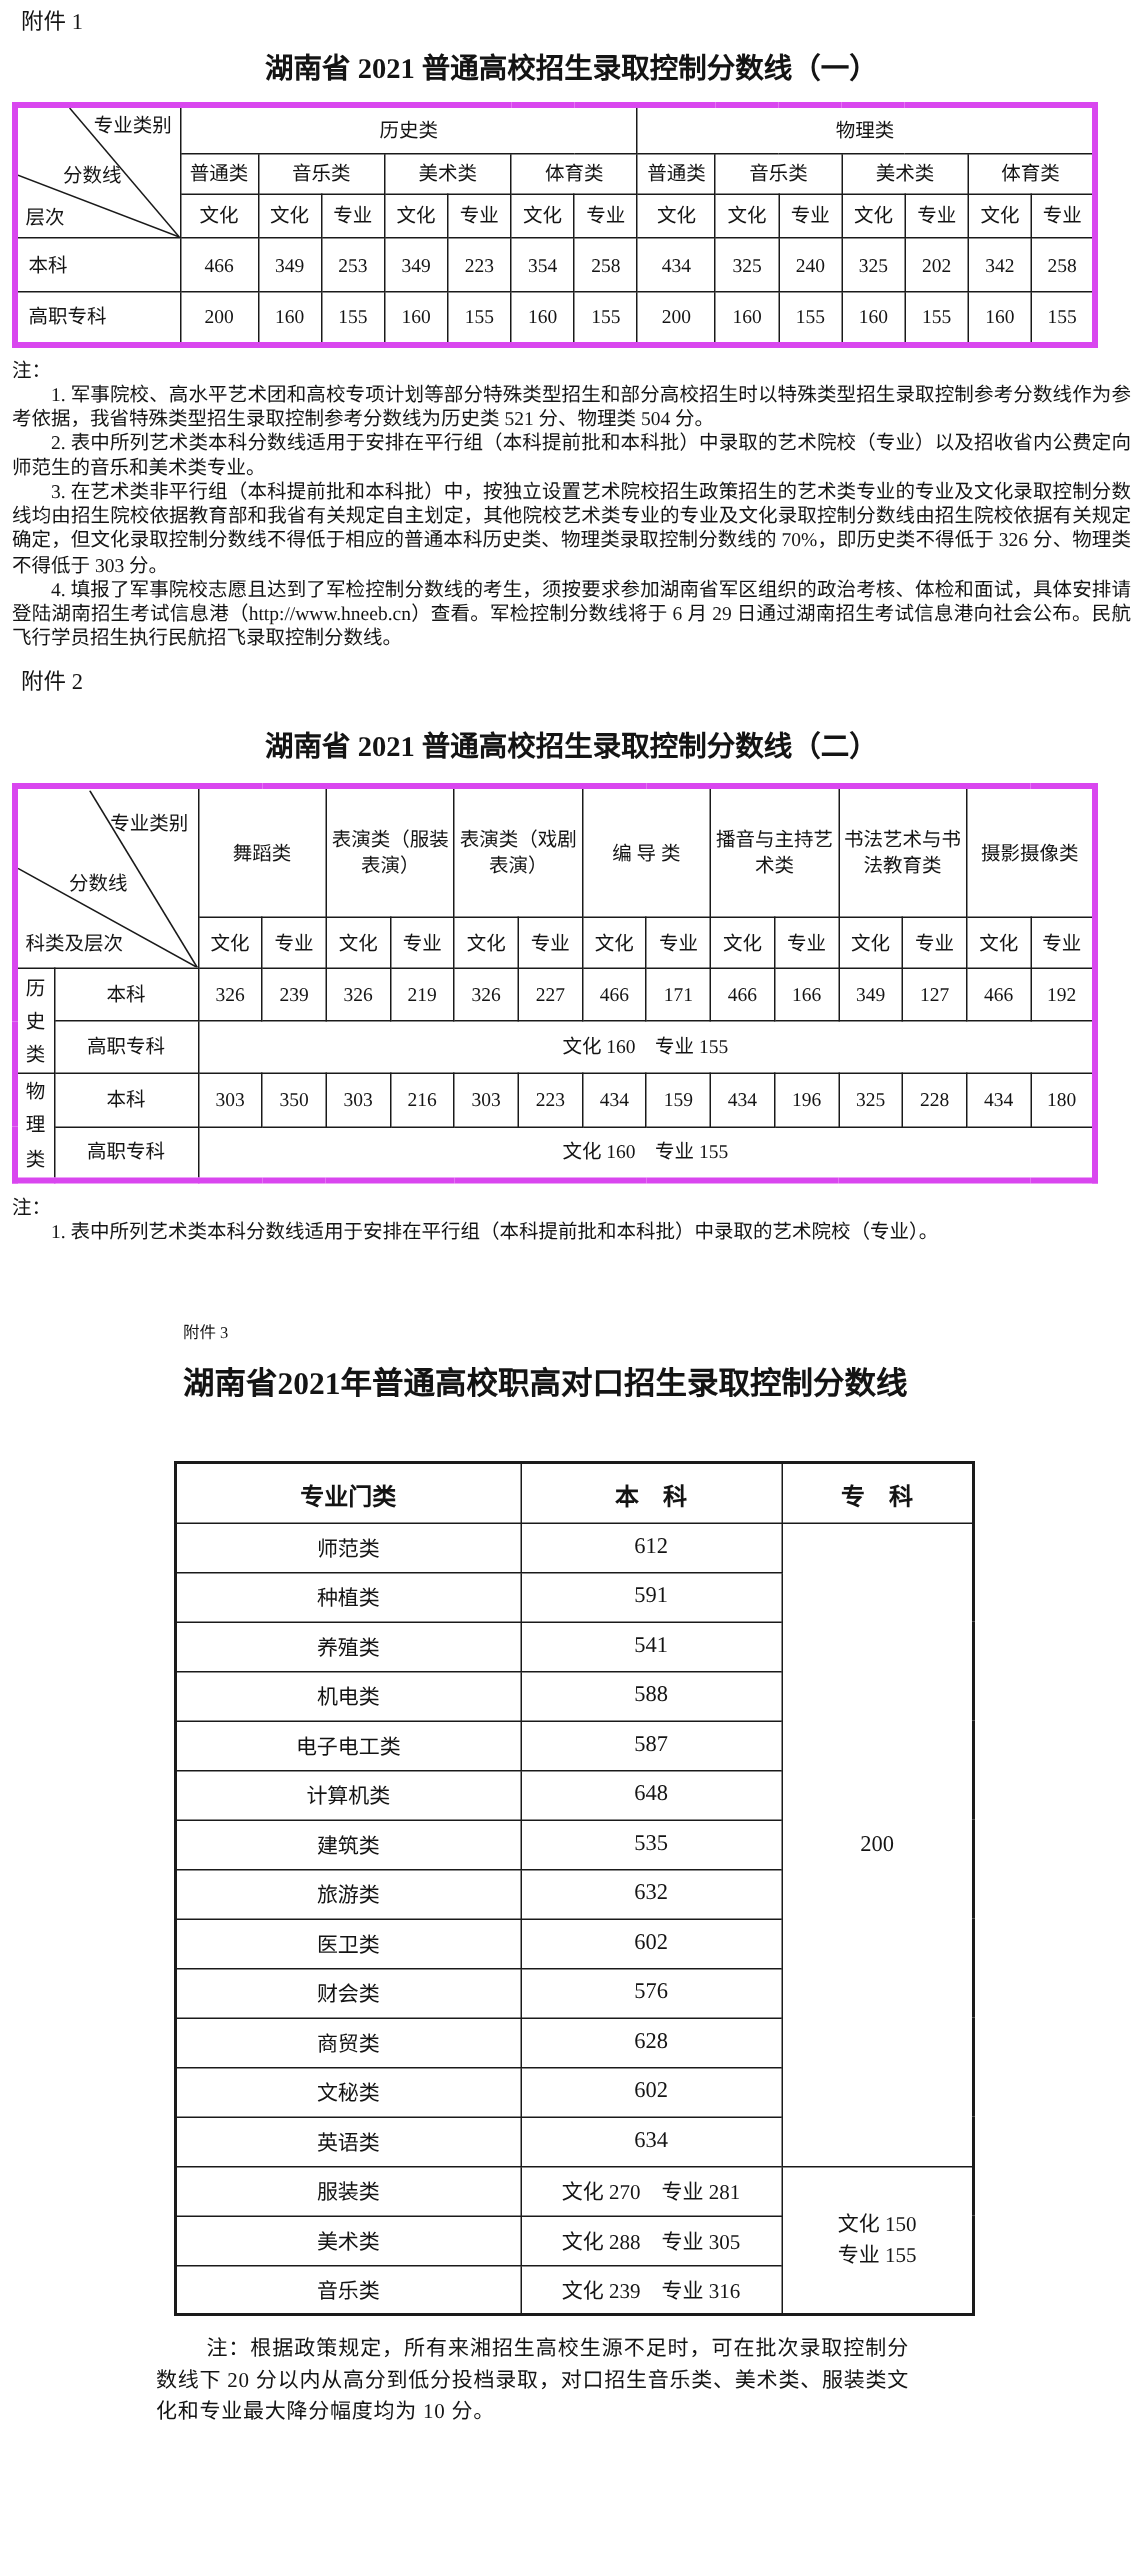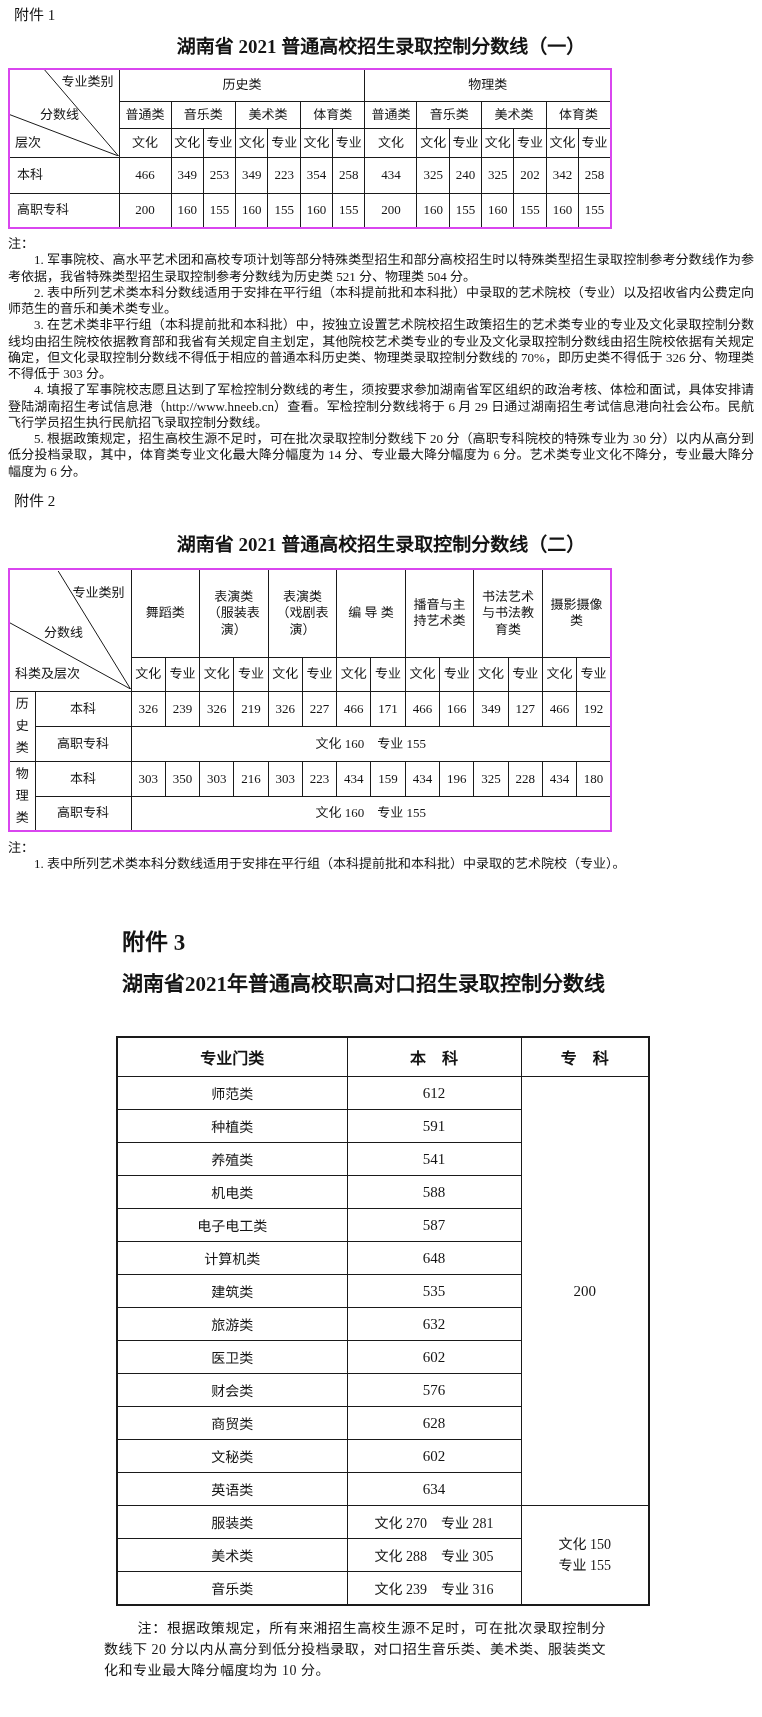--- a/index.html
+++ b/index.html
@@ -9,21 +9,21 @@
     min-height: 1717px;
     background: #ffffff;
     color: #141414;
     font-family: "Liberation Serif", "DejaVu Serif", serif;
   }
   .att-label { margin: 6px 0 0 14px; font-size: 15px; line-height: 1.3; }
   .doc-title { font-size: 19px; font-weight: 700; text-align: center; margin: 9px 0 9px 0; line-height: 1.3; }
 
   table { border-collapse: collapse; table-layout: fixed; }
   td, th { border: 1px solid #1a1a1a; text-align: center; vertical-align: middle; padding: 1px 2px; font-weight: normal; overflow: hidden; }
-  .t1, .t2 { width: 604px; margin-left: 8px; border: 2px solid #d946ef; }
+  .t1, .t2 { width: 724px; margin-left: 8px; border: 4px solid #d946ef; }
   .t1 td, .t2 td { font-size: 13px; line-height: 1.25; }
   .num { font-size: 15px; }
   .rowlabel { text-align: left; padding-left: 7px; }
 
   .t1 tr.r-g   { height: 32px; }
   .t1 tr.r-sg  { height: 27px; }
   .t1 tr.r-lf  { height: 29px; }
   .t1 tr.r-d1  { height: 36px; }
   .t1 tr.r-d2  { height: 35px; }
 
@@ -44,21 +44,21 @@
   .corner2 .c-tr { top: 14px; right: 6px; }
   .corner2 .c-mid { top: 54px; left: 34px; }
   .corner2 .c-bl { bottom: 7px; left: 5px; }
 
   .vlabel { width: 15px; margin: 0 auto; word-break: break-all; line-height: 1.7; font-size: 13px; }
 
   .notes { margin: 7px 8px 0 8px; font-size: 13px; line-height: 1.25; }
   .notes p { margin: 0; text-indent: 2em; text-align: justify; }
   .notes .notes-label { text-indent: 0; }
 
-  .att-label-3 { margin: 50px 0 0 122px; font-size: 23px; font-weight: 700; }
+  .att-label-3 { margin: 50px 0 0 122px; font-size: 11px; font-weight: 400; }
   .doc-title-3 { margin: 14px 0 0 122px; font-size: 21px; font-weight: 700; line-height: 1.3; }
 
   .t3 { width: 532px; margin: 38px 0 0 116px; border: 2px solid #1a1a1a; }
   .t3 th { font-size: 16px; font-weight: 700; height: 40px; }
   .t3 td { font-size: 14px; height: 33px; }
   .t3 .num { font-size: 15px; }
   .t3 .merged { line-height: 1.5; }
 
   .note3 { margin: 12px 0 0 104px; width: 502px; font-size: 14px; line-height: 1.5; text-align: justify; text-indent: 2.4em; letter-spacing: 0.5px; }
 </style>
@@ -164,21 +164,20 @@
     </tr>
   </tbody>
 </table>
 
 <div class="notes">
   <div class="notes-label">注：</div>
   <p>1. 军事院校、高水平艺术团和高校专项计划等部分特殊类型招生和部分高校招生时以特殊类型招生录取控制参考分数线作为参考依据，我省特殊类型招生录取控制参考分数线为历史类 521 分、物理类 504 分。</p>
   <p>2. 表中所列艺术类本科分数线适用于安排在平行组（本科提前批和本科批）中录取的艺术院校（专业）以及招收省内公费定向师范生的音乐和美术类专业。</p>
   <p>3. 在艺术类非平行组（本科提前批和本科批）中，按独立设置艺术院校招生政策招生的艺术类专业的专业及文化录取控制分数线均由招生院校依据教育部和我省有关规定自主划定，其他院校艺术类专业的专业及文化录取控制分数线由招生院校依据有关规定确定，但文化录取控制分数线不得低于相应的普通本科历史类、物理类录取控制分数线的 70%，即历史类不得低于 326 分、物理类不得低于 303 分。</p>
   <p>4. 填报了军事院校志愿且达到了军检控制分数线的考生，须按要求参加湖南省军区组织的政治考核、体检和面试，具体安排请登陆湖南招生考试信息港（http://www.hneeb.cn）查看。军检控制分数线将于 6 月 29 日通过湖南招生考试信息港向社会公布。民航飞行学员招生执行民航招飞录取控制分数线。</p>
-  <p>5. 根据政策规定，招生高校生源不足时，可在批次录取控制分数线下 20 分（高职专科院校的特殊专业为 30 分）以内从高分到低分投档录取，其中，体育类专业文化最大降分幅度为 14 分、专业最大降分幅度为 6 分。艺术类专业文化不降分，专业最大降分幅度为 6 分。</p>
 </div>
 
 <div class="att-label" style="margin-top:12px">附件 2</div>
 <div class="doc-title" style="margin-top:22px">湖南省 2021 普通高校招生录取控制分数线（二）</div>
 
 <table class="t2" style="margin-top:10px">
   <colgroup>
     <col style="width:26px">
       <col style="width:96px">
     <col>

